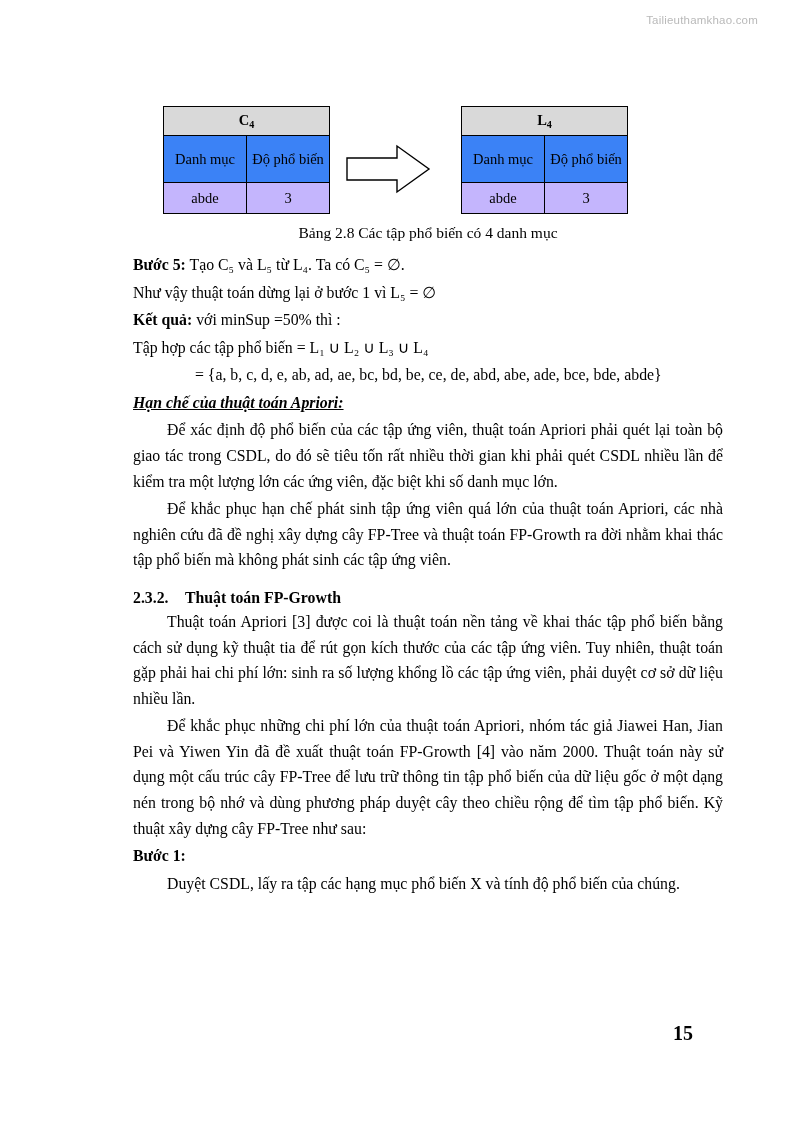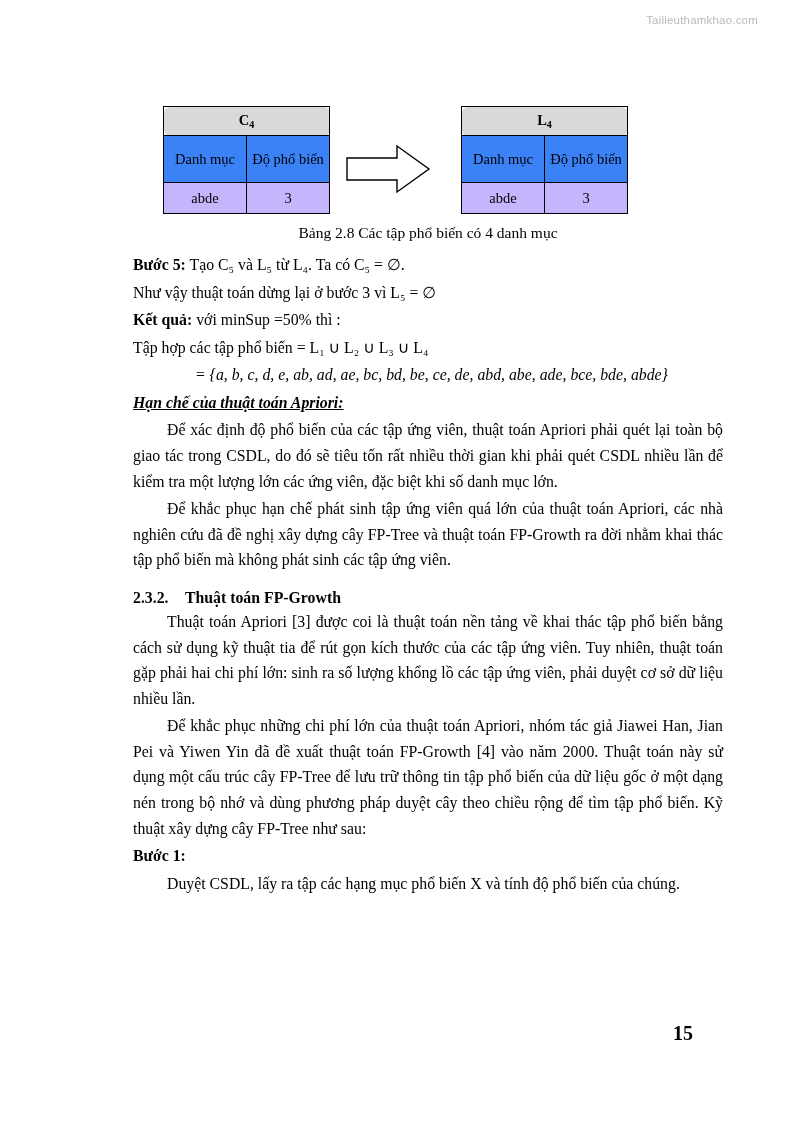--- a/index.html
+++ b/index.html
@@ -52,21 +52,20 @@
     font-family: "Liberation Serif", serif;
     font-size: 14.5px;
     text-align: center;
     vertical-align: middle;
     padding: 2px 4px;
   }
   table.ftable .hdr {
     background: #d9d9d9;
     font-weight: bold;
     height: 24px;
-    border-radius: 6px;
   }
   table.ftable .sub {
     background: #3b82f6;
     height: 42px;
     width: 74px;
     line-height: 1.15;
   }
   table.ftable .val {
     background: #c4b5fd;
     height: 26px;
@@ -101,21 +100,20 @@
   .bi { font-weight: bold; font-style: italic; text-decoration: underline; }
   sub { font-size: 0.7em; vertical-align: -0.28em; }
   .heading {
     font-weight: bold;
     font-size: 15.8px;
     margin: 16px 0 2px 0;
   }
   .heading .num { display: inline-block; width: 52px; }
   .set-line {
     text-indent: 62px;
-    font-style: italic;
   }
   .page-num {
     position: absolute;
     right: 83px;
     bottom: 78px;
     font-size: 20px;
     font-weight: bold;
   }
 </style>
 </head>
@@ -166,21 +164,21 @@
         </tr>
       </tbody>
         </table>
 
     </div>
 
     <div class="caption">Bảng 2.8 Các tập phổ biến có 4 danh mục</div>
 
     <p class="nojust"><span class="b">Bước 5:</span><span> Tạo C₅ và L₅ từ L₄. Ta có C₅ = ∅.</span></p>
 
-    <p class="nojust">Như vậy thuật toán dừng lại ở bước 3 vì L₅ = ∅</p>
+    <p class="nojust">Như vậy thuật toán dừng lại ở bước 1 vì L₅ = ∅</p>
 
     <p class="nojust"><span class="b">Kết quả:</span><span> với minSup =50% thì :</span></p>
 
     <p class="nojust">Tập hợp các tập phổ biến = L₁ ∪  L₂ ∪  L₃ ∪  L₄</p>
 
     <p class="nojust set-line">= {a, b, c, d, e, ab, ad, ae, bc, bd, be, ce, de, abd, abe, ade, bce, bde, abde}</p>
 
     <p class="nojust"><span class="bi">Hạn chế của thuật toán Apriori:</span></p>
 
     <p class="indent">Để xác định độ phổ biến của các tập ứng viên, thuật toán Apriori phải quét lại toàn bộ giao tác trong CSDL, do đó sẽ tiêu tốn rất nhiều thời gian khi phải quét CSDL nhiều lần để kiểm tra một lượng lớn các ứng viên, đặc biệt khi số danh mục lớn.</p>

